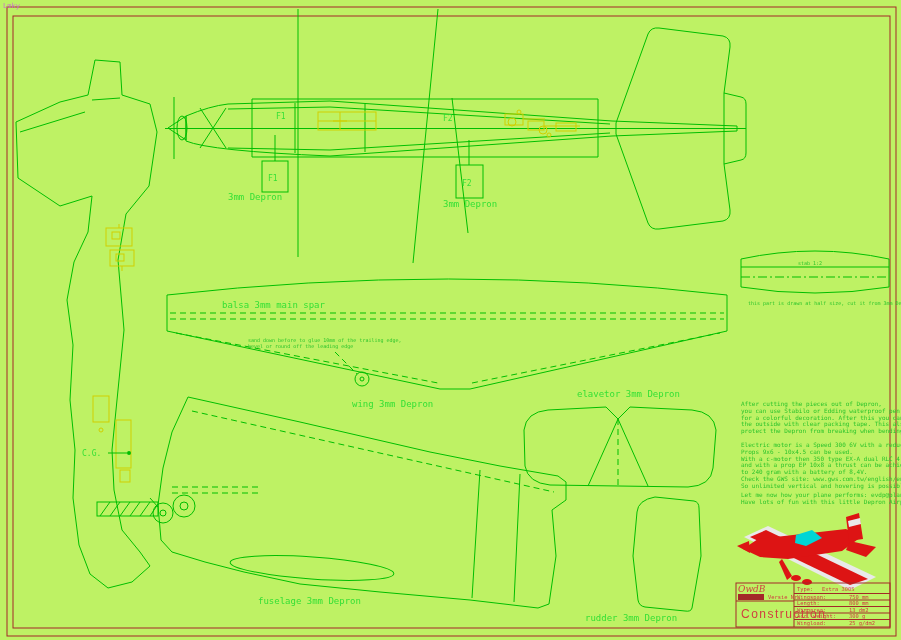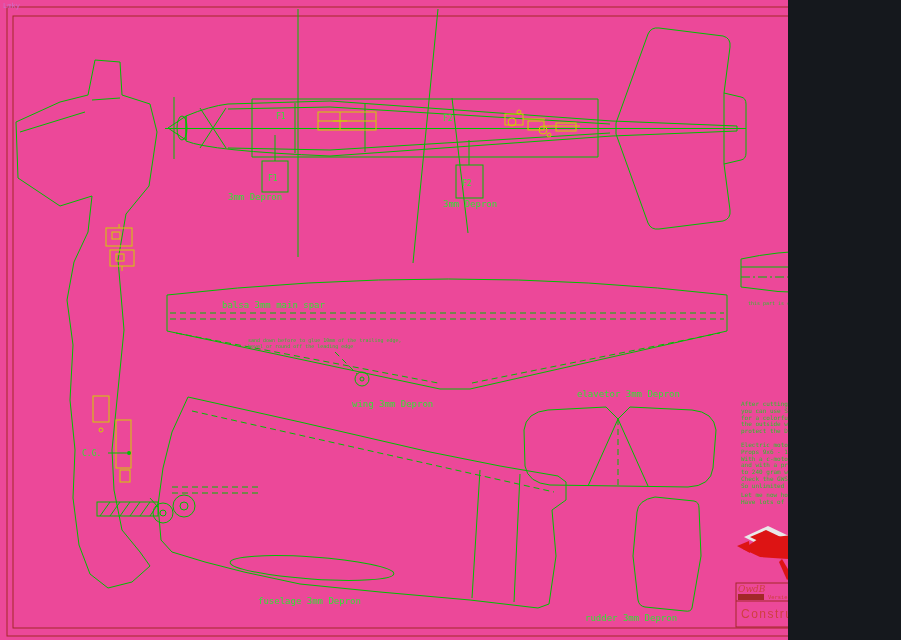--- a/index.html
+++ b/index.html
@@ -1,16 +1,16 @@
 <!DOCTYPE html>
 <html><head>
 <meta charset="utf-8">
 <style>
   html,body{margin:0;padding:0;background:#15181d;}
-  #sheet{position:relative;width:788px;height:640px;background:#ec4899;overflow:hidden;
+  #sheet{position:relative;width:901px;height:640px;background:#bef264;overflow:hidden;
          font-family:"DejaVu Sans Mono",monospace;}
   svg{position:absolute;left:0;top:0;}
   
   .g{stroke:#00bf00;fill:none;stroke-width:1;}
   .gd{stroke:#00bf00;fill:none;stroke-width:1;stroke-dasharray:6 4;}
   .gdd{stroke:#00bf00;fill:none;stroke-width:1;stroke-dasharray:9 3 2 3;}
   .gf{fill:#00bf00;stroke:none;}
   
   .y{stroke:#cfcf00;fill:none;stroke-width:1;}
   

